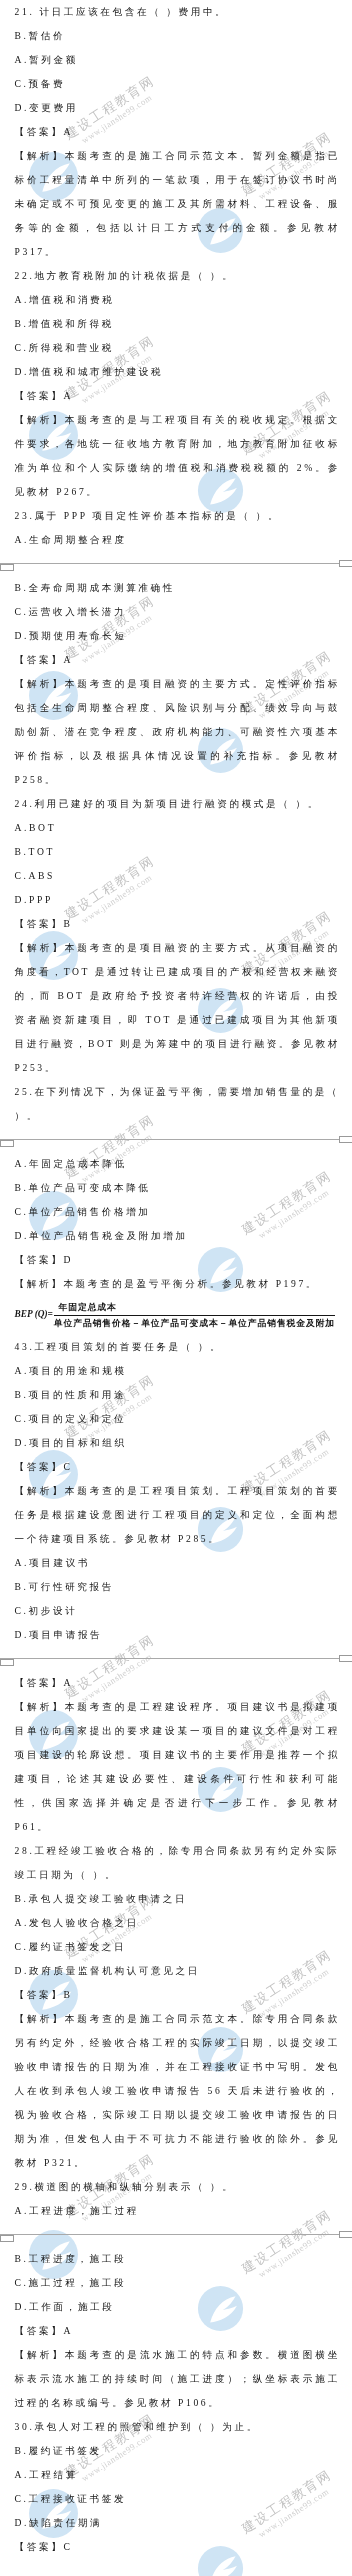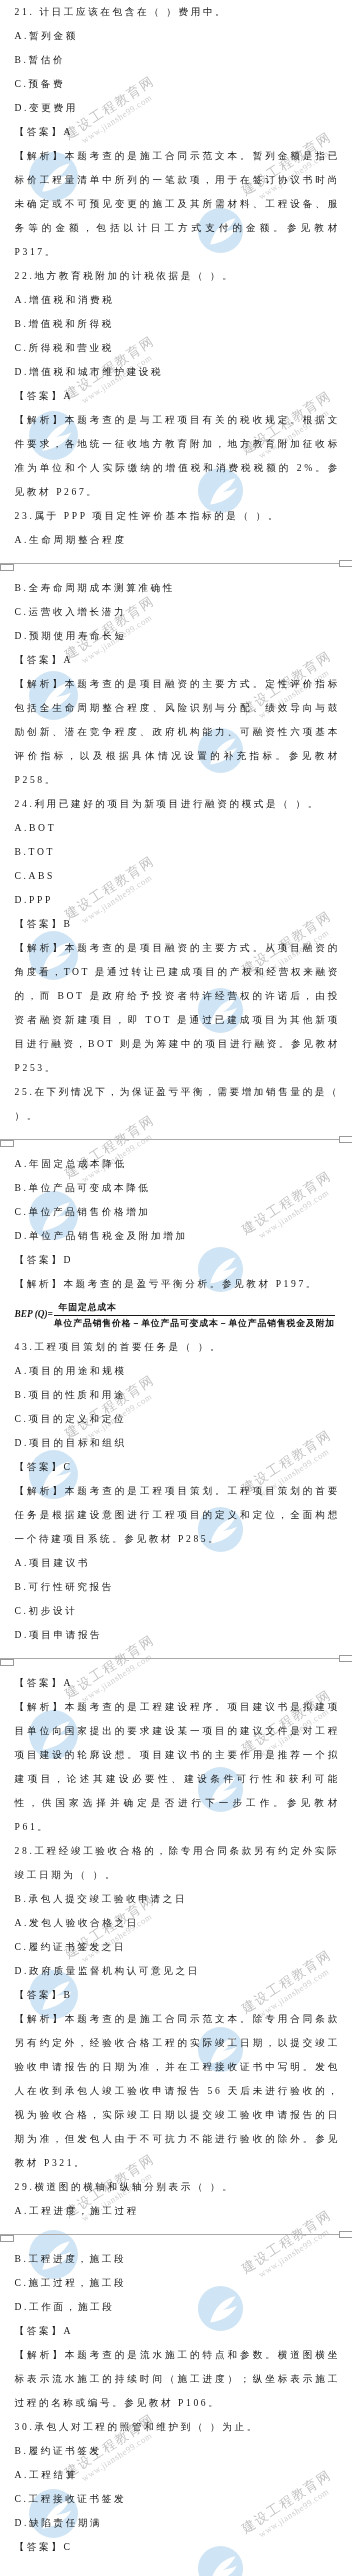--- a/index.html
+++ b/index.html
@@ -210,22 +210,22 @@
         <span class="l2">www.jianshe99.com</span>
       </div>
       <div class="wm-logo" style="left: 197px; top: 2545px; width: 47px; height: 47px;"><svg viewBox="0 0 100 100" width="100%" height="100%">
           <circle cx="50" cy="50" r="48" fill="#cde3f4"></circle>
           <path d="M28 80 C36 50 54 30 82 24 C72 42 64 48 55 53 C68 50 75 49 85 44 C72 68 48 77 28 80 Z" fill="#ffffff"></path>
         </svg></div>
     </div>
   <div class="content" id="content">
       <div class="q-block">
         <p class="line stem">21. 计日工应该在包含在（  ）费用中。</p>
+        <p class="line option">B.暂估价</p>
         <p class="line option">A.暂列金额</p>
-        <p class="line option">B.暂估价</p>
         <p class="line option">C.预备费</p>
         <p class="line option">D.变更费用</p>
         <p class="line answer"><span class="ans-label">【答案】</span><span class="ans-val">A</span></p>
         <p class="line expl"><span class="expl-label">【解析】</span><span class="expl-text">本题考查的是施工合同示范文本。暂列金额是指已标价工程量清单中所列的一笔款项，用于在签订协议书时尚未确定或不可预见变更的施工及其所需材料、工程设备、服务等的金额，包括以计日工方式支付的金额。参见教材 P317。</span></p>
       </div>
       <div class="q-block">
         <p class="line stem">22.地方教育税附加的计税依据是（  ）。</p>
         <p class="line option">A.增值税和消费税</p>
         <p class="line option">B.增值税和所得税</p>
         <p class="line option">C.所得税和营业税</p>

